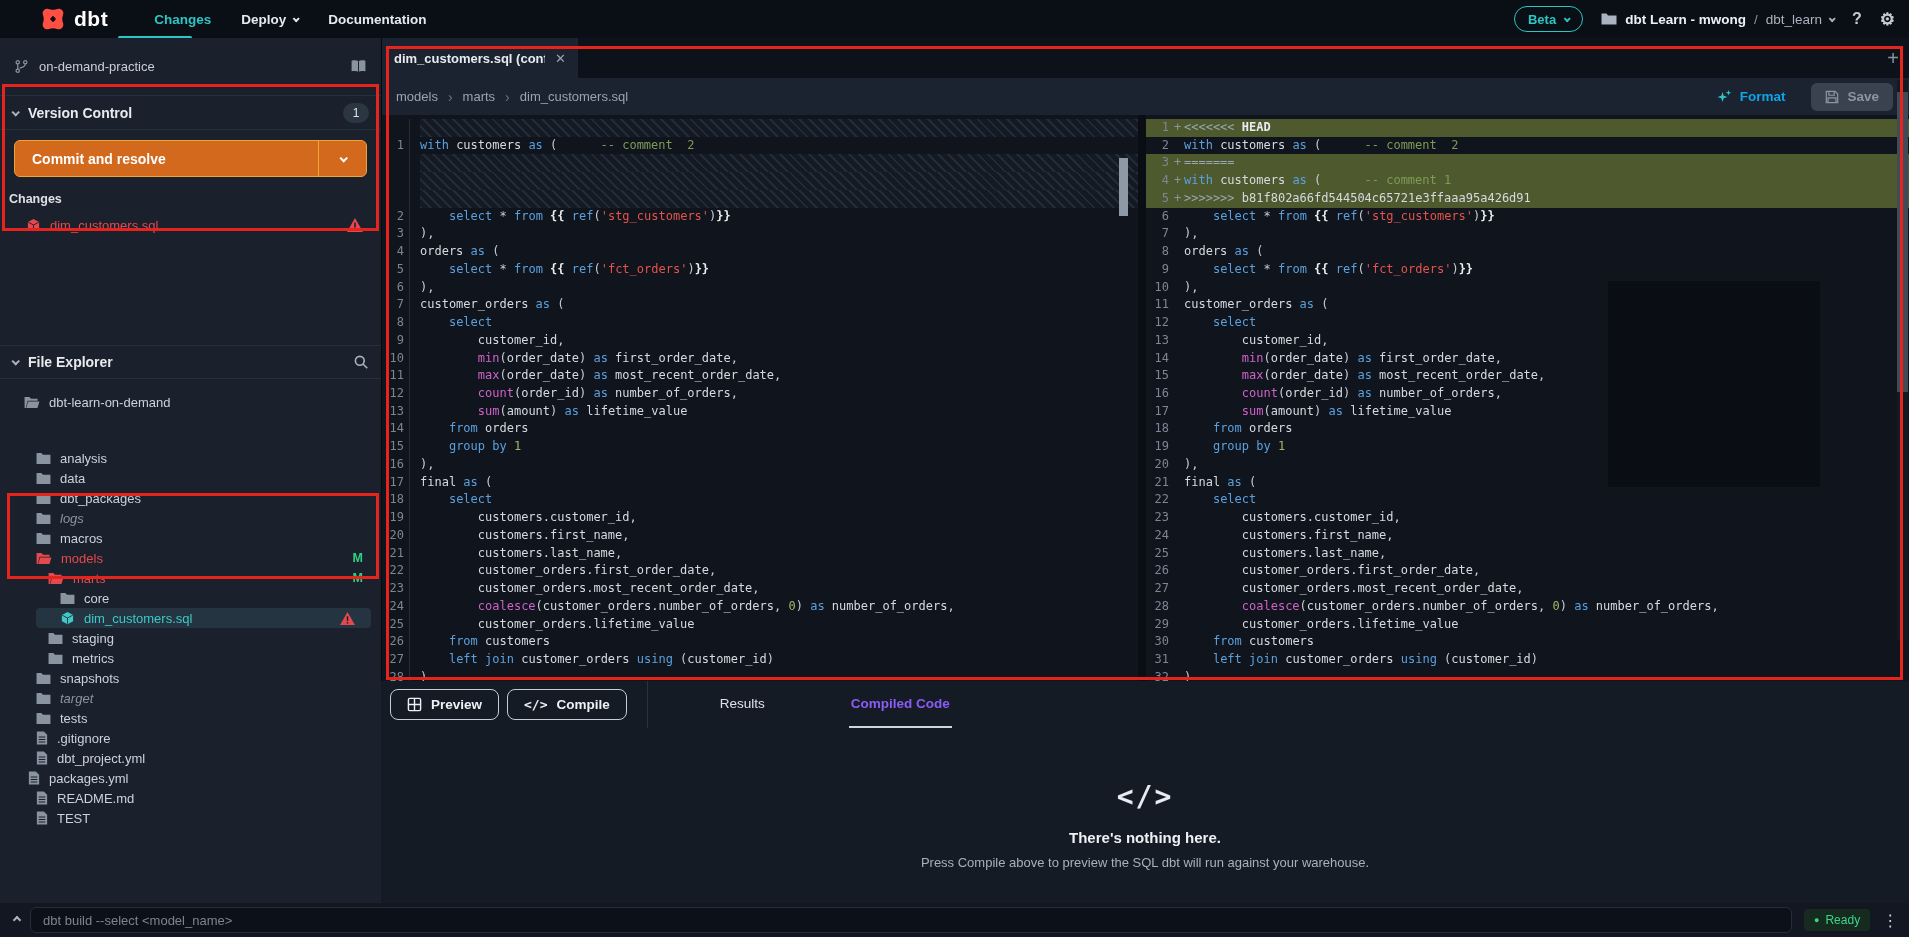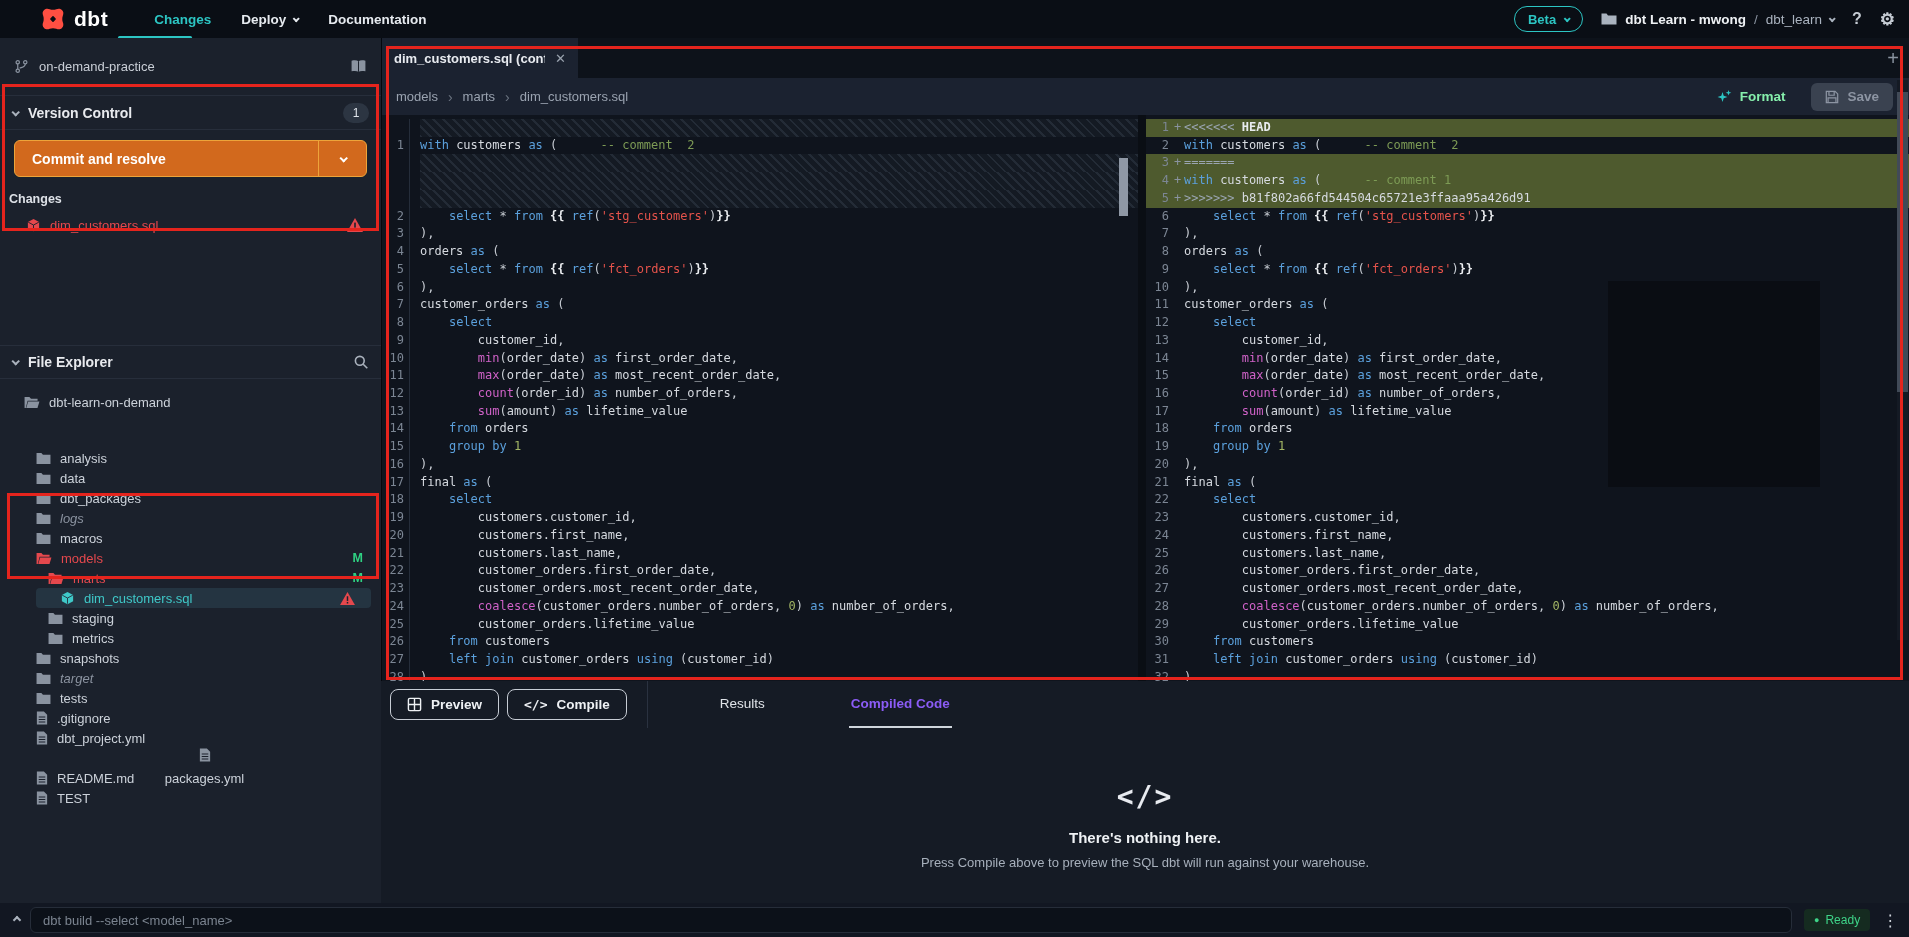--- a/index.html
+++ b/index.html
@@ -60,21 +60,21 @@
   .editor { position:absolute; left:381px; top:38px; width:1528px; height:643px; background:#0f141d; border-left:1px solid #05080d; }
   .tabbar { height:40px; background:#0d121a; display:flex; position:relative; }
   .tab { width:196px; background:#1b2230; display:flex; align-items:center; padding:0 12px; gap:10px; }
   .tab-title { color:#e8ebf0; font-size:13px; font-weight:bold; white-space:nowrap; overflow:hidden; }
   .tab-close { color:#9aa3af; font-size:13px; cursor:pointer; }
   .newtab { position:absolute; right:10px; top:9px; color:#8a93a0; font-size:20px; cursor:pointer; }
   .crumb-row { height:37px; background:#1b2230; display:flex; align-items:center; padding:0 16px 0 14px; }
   .crumbs { display:flex; align-items:center; gap:10px; font-size:13px; color:#9aa3b0; }
   .crumb-sep { color:#6b7480; font-size:14px; }
   .crumb-actions { margin-left:auto; display:flex; align-items:center; gap:26px; }
-  .format-btn { display:flex; align-items:center; gap:8px; color:#86efac; font-size:13.5px; font-weight:bold; cursor:pointer; }
+  .format-btn { display:flex; align-items:center; gap:8px; color:#0ea5e9; font-size:13.5px; font-weight:bold; cursor:pointer; }
   .save-btn { height:28px; background:#3a4250; border-radius:6px; color:#8d95a3; font-size:13.5px; font-weight:bold;
     display:flex; align-items:center; gap:8px; padding:0 14px; cursor:default; }
   .code-area { position:relative; height:566px; display:flex; }
   .pane { position:relative; overflow:hidden; padding-top:4px; font-family:"DejaVu Sans Mono", monospace; font-size:12px; }
   .pane-left { width:756px; }
   .pane-divider { width:8px; background:#0a0e14; }
   .pane-right { flex:1; }
   .crow { display:flex; height:17.74px; line-height:17.74px; white-space:pre; }
   .ln { flex:none; width:28px; text-align:right; color:#7c8694; padding-right:5px; }
   .pane-left .ln { border-right:1px solid #252d3a; margin-right:10px; }
@@ -301,20 +301,29 @@
           <span class="icon" style="color: rgb(229, 72, 77);">
             <svg width="16" height="13" viewBox="0 0 17 14" fill="currentColor">
               <path d="M.5 1h5.2L7.4 3h7.1v2H3.8L1.8 13H.5z"></path>
               <path d="M4.3 6h12.2l-2.1 7H2.3z"></path>
             </svg>
           </span>
           <span class="lbl red">marts</span>
           <span class="spacer"></span>
           <span class="mbadge">M</span>
         </div>
+        <div class="trow" style="padding-left: 60px;">
+          <span class="icon" style="color: rgb(138, 147, 160);">
+            <svg width="15" height="13" viewBox="0 0 16 14" fill="currentColor">
+              <path d="M.5 1h5.2L7.4 3h8.1v10H.5z"></path>
+            </svg>
+          </span>
+          <span class="lbl">core</span>
+          <span class="spacer"></span>
+        </div>
         <div class="trow selected" style="margin-left: 36px; padding-left: 24px;">
           <span class="icon" style="color: rgb(63, 200, 200);">
             <svg width="15" height="15" viewBox="0 0 16 16" fill="currentColor">
               <path d="M8 1l6 3.2v6.6L8 14 2 10.8V4.2z"></path>
               <path d="M2.3 4.4L8 7.5l5.7-3.1M8 7.5V13.6" stroke="#243441" stroke-width="1" fill="none"></path>
             </svg>
           </span>
           <span class="lbl">dim_customers.sql</span>
           <span class="spacer"></span>
           <span class="icon warn">
@@ -383,21 +392,21 @@
         <div class="trow" style="padding-left: 36px;">
           <span class="icon" style="color: rgb(138, 147, 160);">
             <svg width="12" height="14" viewBox="0 0 12 15" fill="#8a93a0">
               <path d="M.5.5h7.5l3.5 3.5v10.5H.5z"></path>
               <path d="M2.5 6h7v1h-7zm0 2.6h7v1h-7zm0 2.6h7v1h-7z" fill="#1b212c"></path>
             </svg>
           </span>
           <span class="lbl">dbt_project.yml</span>
           <span class="spacer"></span>
         </div>
-        <div class="trow" style="padding-left: 28px; flex-direction: column;">
+        <div class="trow" style="padding-left: 28px;">
           <span class="icon" style="color: rgb(138, 147, 160);">
             <svg width="12" height="14" viewBox="0 0 12 15" fill="#8a93a0">
               <path d="M.5.5h7.5l3.5 3.5v10.5H.5z"></path>
               <path d="M2.5 6h7v1h-7zm0 2.6h7v1h-7zm0 2.6h7v1h-7z" fill="#1b212c"></path>
             </svg>
           </span>
           <span class="lbl">packages.yml</span>
           <span class="spacer"></span>
         </div>
         <div class="trow" style="padding-left: 36px;">

